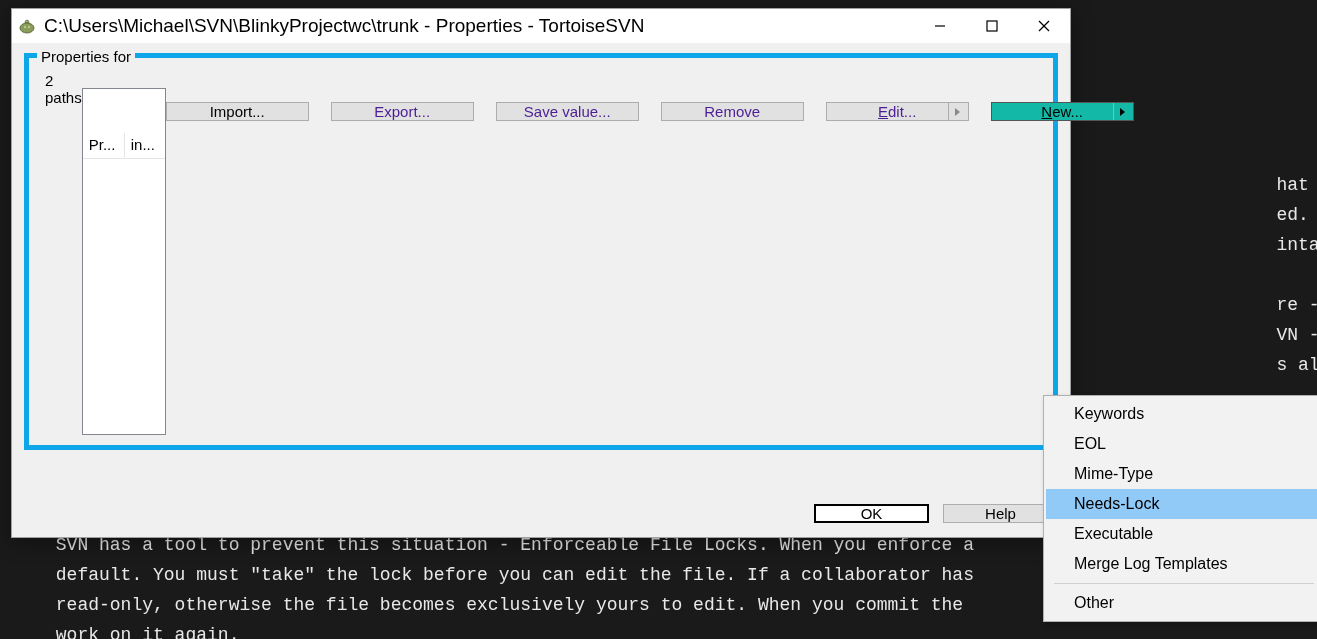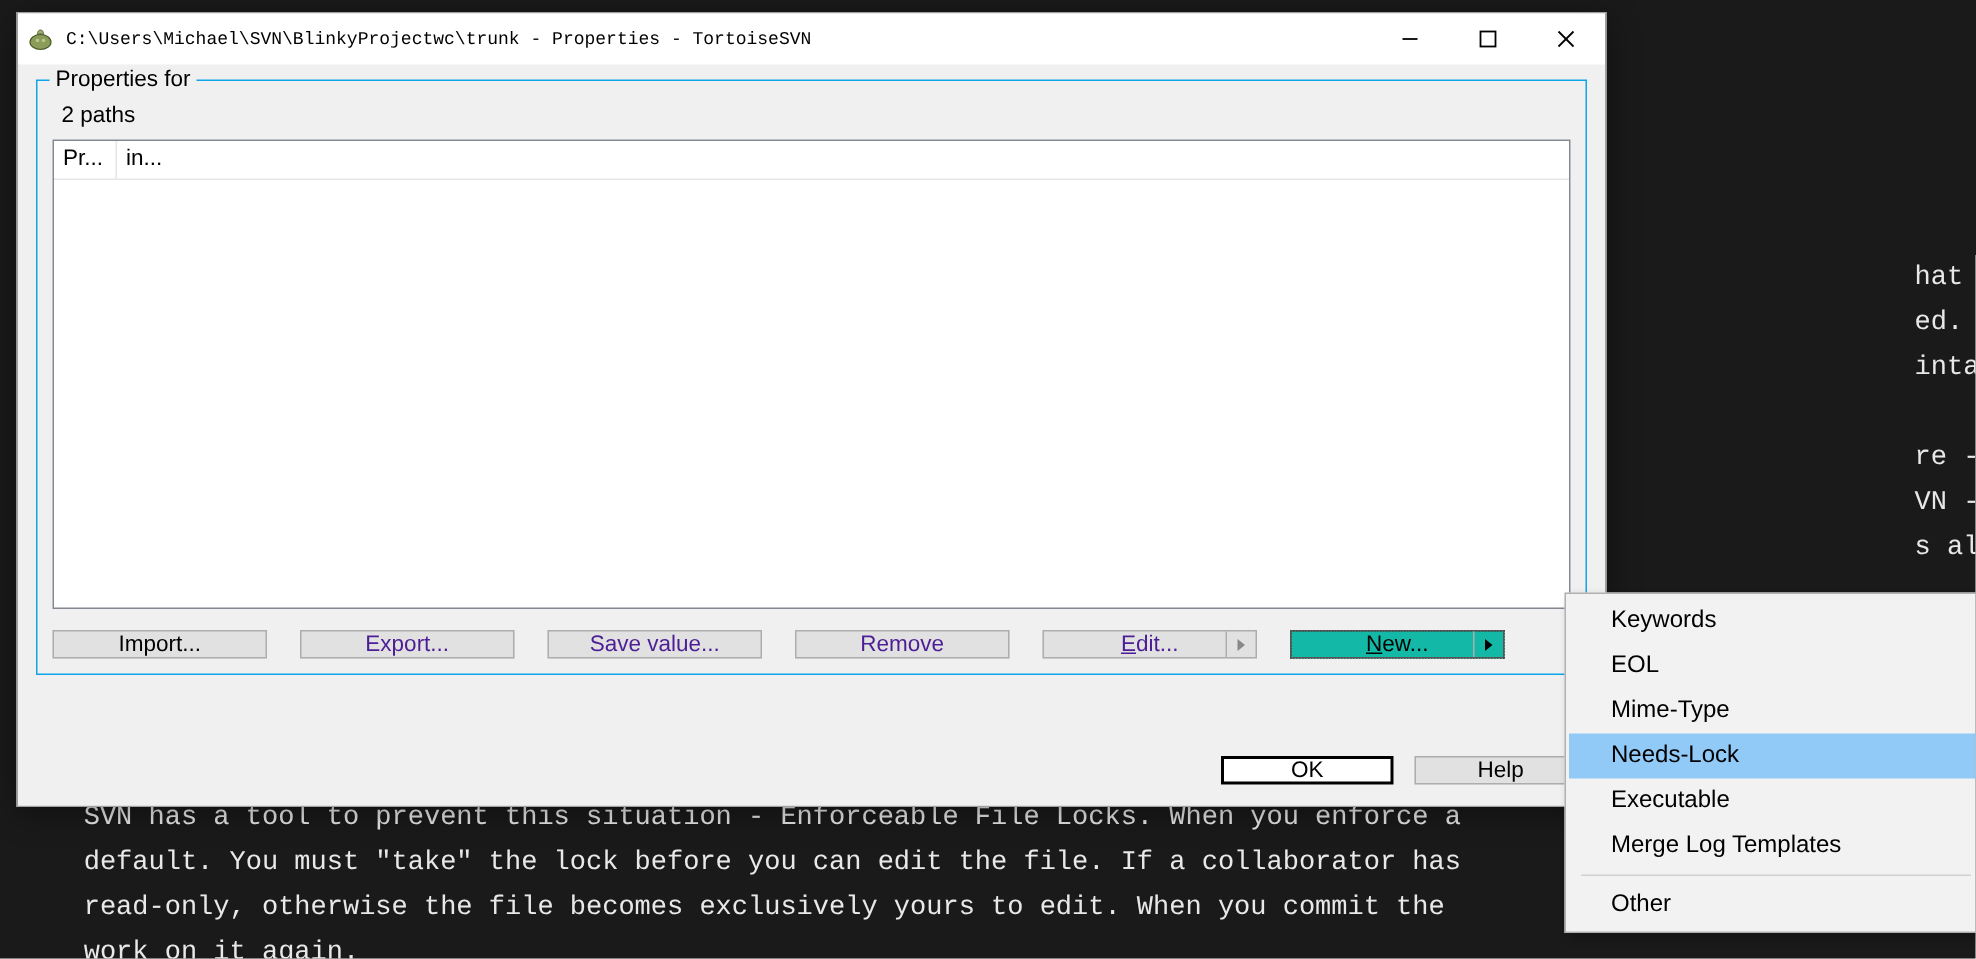--- a/index.html
+++ b/index.html
@@ -44,46 +44,45 @@
     padding-left: 6px;
     background: #fff;
   }
   .titlebar-icon {
     width: 18px; height: 18px;
     margin-right: 8px;
     display:flex;align-items:center;justify-content:center;
   }
   .titlebar-title {
     flex: 1;
-    font-size: 12px;
+    font-size: 19px;
     color: #000;
     white-space: nowrap;
     overflow: hidden;
-    font-family: Liberation Mono, monospace;
   }
   .win-controls { display:flex; height:100%; }
   .win-btn {
     width: 52px; height: 34px;
     display:flex;align-items:center;justify-content:center;
     color:#000;
   }
   .client {
     flex: 1;
     background: #f0f0f0;
     padding: 10px 12px 14px 12px;
     display: flex;
     flex-direction: column;
     position: relative;
   }
   .groupbox {
-    border: 1px solid #0ea5e9;
+    border: 5px solid #0ea5e9;
     position: relative;
     padding: 30px 10px 10px 10px;
     flex: 1;
-    display:flex;flex-direction:column;
+    display:flex;
     margin-bottom: 12px;
   }
   .group-legend {
     position: absolute;
     top: -10px; left: 8px;
     background: #f0f0f0;
     padding: 0 4px;
     font-size: 15px;
   }
   .paths-label {
@@ -96,20 +95,21 @@
     border:1px solid #828790;
     display:flex;flex-direction:column;
     min-height: 210px;
   }
   .lv-header {
     display:flex;
     height: 26px;
     border-bottom: 1px solid #e5e5e5;
     font-size: 15px;
     color:#000;
+    margin-top:44px;
   }
   .lv-col {
     border-right: 1px solid #e5e5e5;
     padding: 3px 6px;
     overflow:hidden;
     white-space:nowrap;
     text-overflow: ellipsis;
   }
   .lv-col.c1 { width: 42px; }
   .lv-col.c2 { flex:1; }

